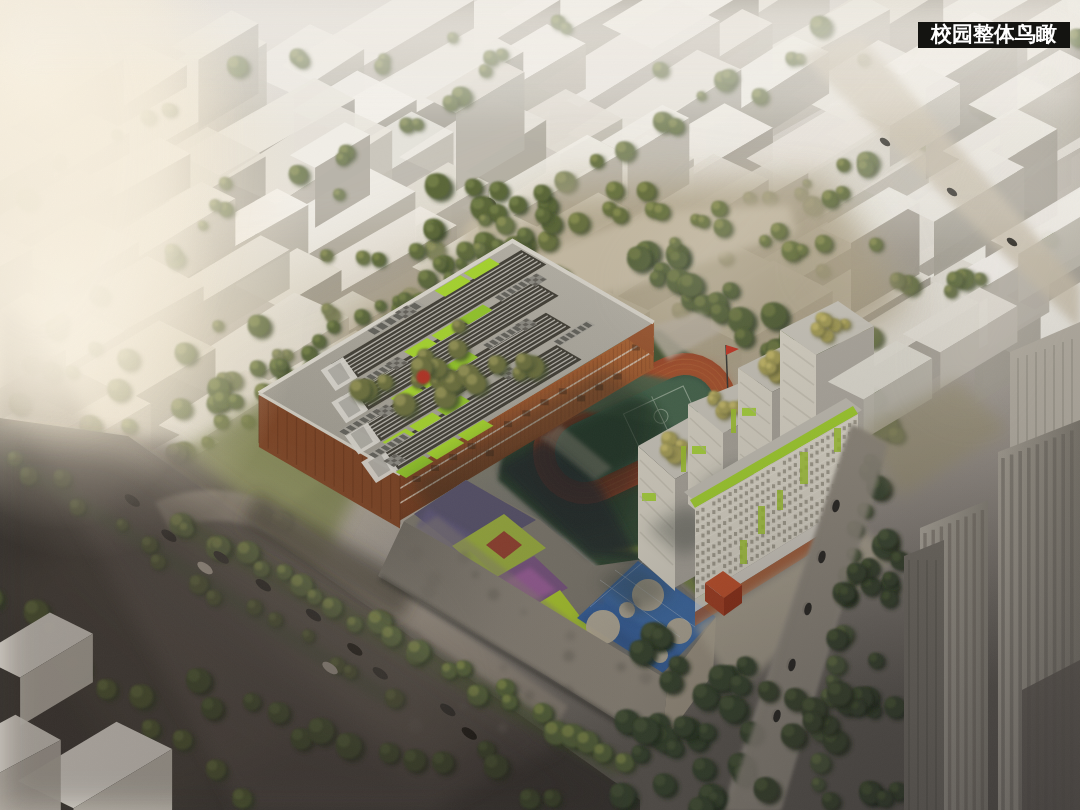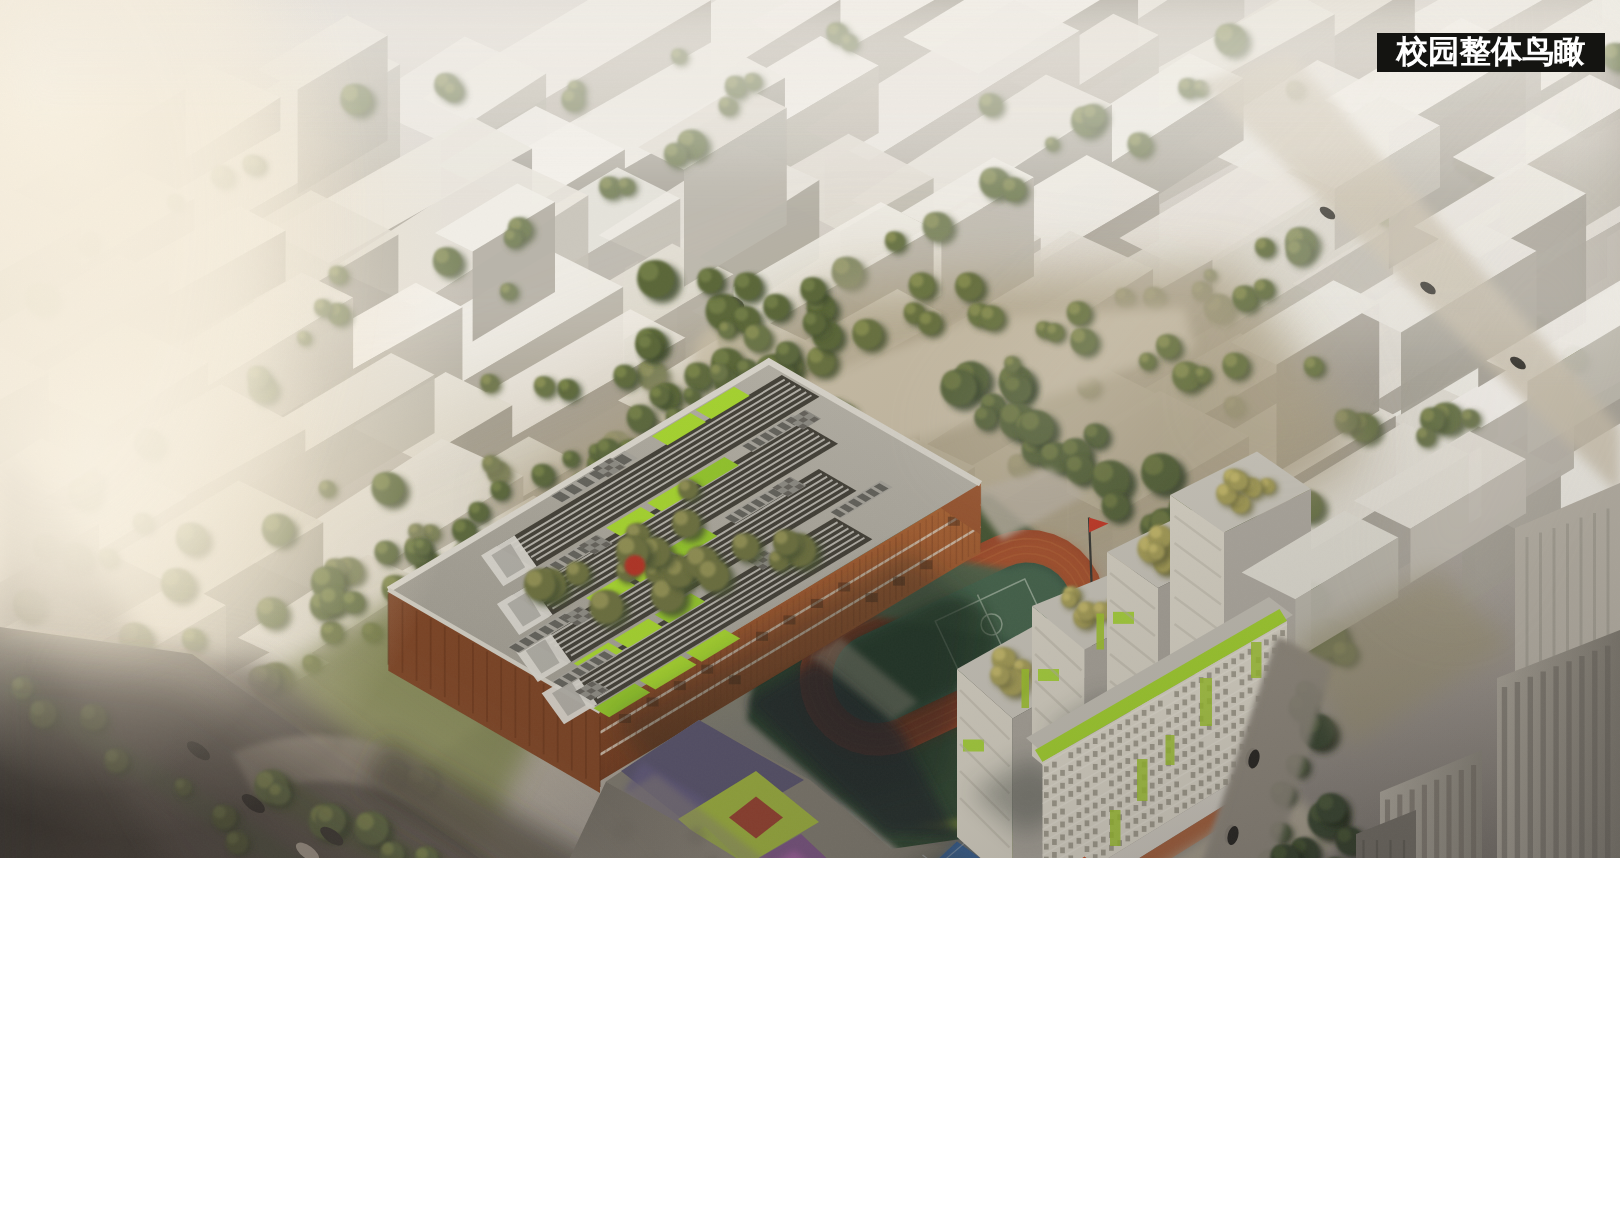--- a/index.html
+++ b/index.html
@@ -1,14 +1,14 @@
 <!DOCTYPE html>
 <html><head><meta charset="utf-8"><style>
 html,body{margin:0;padding:0;}
-#c{position:relative;width:1080px;height:572px;overflow:hidden;font-family:"Liberation Sans", sans-serif;background:#d8d2c8;}
+#c{position:relative;width:1080px;height:810px;overflow:hidden;font-family:"Liberation Sans", sans-serif;background:#d8d2c8;}
 </style></head><body>
 <div id="c">
 <svg width="1080" height="810" viewBox="0 0 1080 810" xmlns="http://www.w3.org/2000/svg">
 <defs>
 <filter id="b1" x="-60%" y="-60%" width="220%" height="220%">
           <feGaussianBlur stdDeviation="1"></feGaussianBlur>
         </filter>
 <filter id="b2" x="-60%" y="-60%" width="220%" height="220%">
           <feGaussianBlur stdDeviation="2"></feGaussianBlur>
         </filter>

